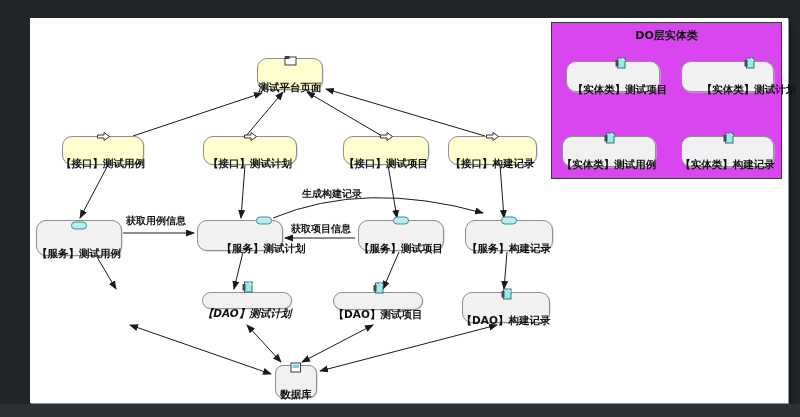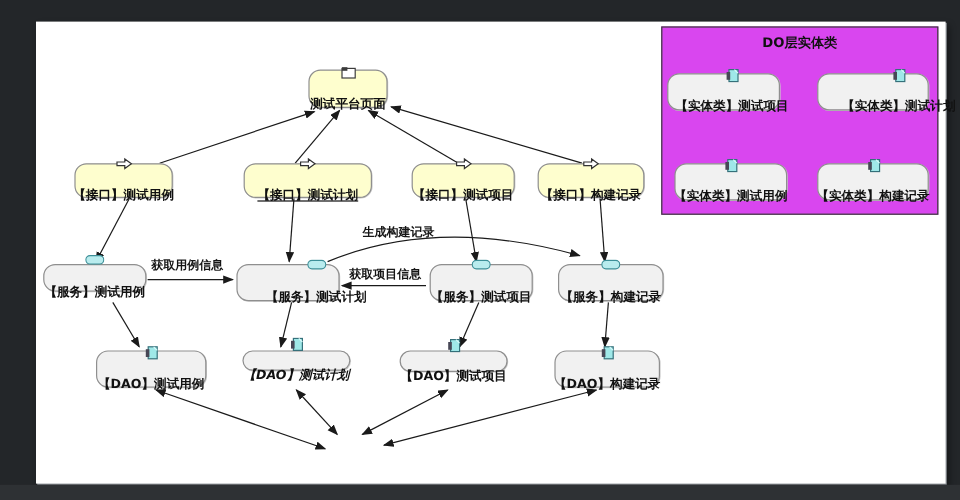--- a/index.html
+++ b/index.html
@@ -94,21 +94,21 @@
   </div>
 
   <div class="node yellow" style="left:32px;top:118px;width:82px;height:29px;">
     <span class="icon">
       <svg width="15" height="11">
           <path d="M1.5,4 h6.5 v-2.5 l5.5,4 -5.5,4 v-2.5 h-6.5 z" fill="#fff" stroke="#333"></path>
         </svg>
     </span>
     <span>【接口】测试用例</span>
   </div>
-  <div class="node yellow" style="left:173px;top:118px;width:107px;height:29px;text-decoration:underline;">
+  <div class="node yellow" style="left:173px;top:118px;width:94px;height:29px;">
     <span class="icon">
       <svg width="15" height="11">
           <path d="M1.5,4 h6.5 v-2.5 l5.5,4 -5.5,4 v-2.5 h-6.5 z" fill="#fff" stroke="#333"></path>
         </svg>
     </span>
     <span>【接口】测试计划</span>
   </div>
   <div class="node yellow" style="left:313px;top:118px;width:86px;height:29px;">
     <span class="icon">
       <svg width="15" height="11">
@@ -119,21 +119,21 @@
   </div>
   <div class="node yellow" style="left:418px;top:118px;width:89px;height:29px;">
     <span class="icon">
       <svg width="15" height="11">
           <path d="M1.5,4 h6.5 v-2.5 l5.5,4 -5.5,4 v-2.5 h-6.5 z" fill="#fff" stroke="#333"></path>
         </svg>
     </span>
     <span>【接口】构建记录</span>
   </div>
 
-  <div class="node" style="left:6px;top:202px;width:86px;height:23px;">
+  <div class="node" style="left:6px;top:202px;width:86px;height:36px;justify-content:space-between;">
     <span class="icon">
       <svg width="16" height="9">
           <rect x="0.5" y="1" width="15" height="7" rx="3.5" fill="#b9ecee" stroke="#3d8f98"></rect>
         </svg>
     </span>
     <span>【服务】测试用例</span>
   </div>
   <div class="node" style="left:167px;top:202px;width:86px;height:31px;padding-left:47px;">
     <span class="icon">
       <svg width="16" height="9">
@@ -152,69 +152,68 @@
   </div>
   <div class="node" style="left:435px;top:202px;width:88px;height:31px;">
     <span class="icon">
       <svg width="16" height="9">
           <rect x="0.5" y="1" width="15" height="7" rx="3.5" fill="#b9ecee" stroke="#3d8f98"></rect>
         </svg>
     </span>
     <span>【服务】构建记录</span>
   </div>
 
-  <div class="node" style="left:50px;top:274px;width:92px;height:31px;">
+  <div class="node" style="left:172px;top:274px;width:90px;height:17px;font-style:italic;">
     <span class="icon">
       <svg width="12" height="12">
           <rect x="3.5" y="1" width="7.5" height="10" fill="#9fe8e8" stroke="#35707a"></rect>
           <rect x="1.5" y="3" width="3" height="6.5" fill="#474756"></rect>
           <line x1="8" y1="1" x2="11" y2="4" stroke="#d9fbfb"></line>
         </svg>
     </span>
-    <span>【DAO】测试用例</span>
-  </div>
-  <div class="node" style="left:172px;top:274px;width:90px;height:17px;font-style:italic;">
+    <span>【DAO】测试计划</span>
+  </div>
+  <div class="node" style="left:303px;top:274px;width:90px;height:18px;justify-content:center;">
     <span class="icon">
       <svg width="12" height="12">
           <rect x="3.5" y="1" width="7.5" height="10" fill="#9fe8e8" stroke="#35707a"></rect>
           <rect x="1.5" y="3" width="3" height="6.5" fill="#474756"></rect>
           <line x1="8" y1="1" x2="11" y2="4" stroke="#d9fbfb"></line>
         </svg>
     </span>
-    <span>【DAO】测试计划</span>
-  </div>
-  <div class="node" style="left:303px;top:274px;width:90px;height:18px;justify-content:center;">
+    <span>【DAO】测试项目</span>
+  </div>
+  <div class="node" style="left:432px;top:274px;width:88px;height:31px;">
     <span class="icon">
       <svg width="12" height="12">
           <rect x="3.5" y="1" width="7.5" height="10" fill="#9fe8e8" stroke="#35707a"></rect>
           <rect x="1.5" y="3" width="3" height="6.5" fill="#474756"></rect>
           <line x1="8" y1="1" x2="11" y2="4" stroke="#d9fbfb"></line>
         </svg>
     </span>
-    <span>【DAO】测试项目</span>
-  </div>
-  <div class="node" style="left:432px;top:274px;width:88px;height:31px;">
-    <span class="icon">
-      <svg width="12" height="12">
-          <rect x="3.5" y="1" width="7.5" height="10" fill="#9fe8e8" stroke="#35707a"></rect>
-          <rect x="1.5" y="3" width="3" height="6.5" fill="#474756"></rect>
-          <line x1="8" y1="1" x2="11" y2="4" stroke="#d9fbfb"></line>
-        </svg>
-    </span>
     <span>【DAO】构建记录</span>
   </div>
 
+  <div class="node small" style="left:245px;top:347px;width:42px;height:33px;">
+    <span class="icon">
+      <svg width="12" height="11">
+          <rect x="1" y="1" width="9.5" height="9" fill="#fff" stroke="#3c3c3c"></rect>
+          <rect x="2.5" y="2.5" width="6.5" height="3.5" fill="#7fd4dc"></rect>
+        </svg>
+    </span>
+    <span>数据库</span>
+  </div>
 
   <div class="edge-label" style="left:96px;top:196px;">获取用例信息</div>
   <div class="edge-label" style="left:261px;top:204px;">获取项目信息</div>
   <div class="edge-label" style="left:272px;top:169px;">生成构建记录</div>
 
   <div class="panel">
     <div class="panel-title">DO层实体类</div>
-    <div class="node" style="left:4px;top:38px;width:94px;height:31px;padding-left:14px;">
+    <div class="node" style="left:14px;top:38px;width:94px;height:31px;padding-left:14px;">
       <span class="icon">
         <svg width="12" height="12">
             <rect x="3.5" y="1" width="7.5" height="10" fill="#9fe8e8" stroke="#35707a"></rect>
             <rect x="1.5" y="3" width="3" height="6.5" fill="#474756"></rect>
             <line x1="8" y1="1" x2="11" y2="4" stroke="#d9fbfb"></line>
           </svg>
       </span>
       <span>【实体类】测试项目</span>
     </div>
     <div class="node" style="left:129px;top:38px;width:93px;height:31px;padding-left:43px;">

